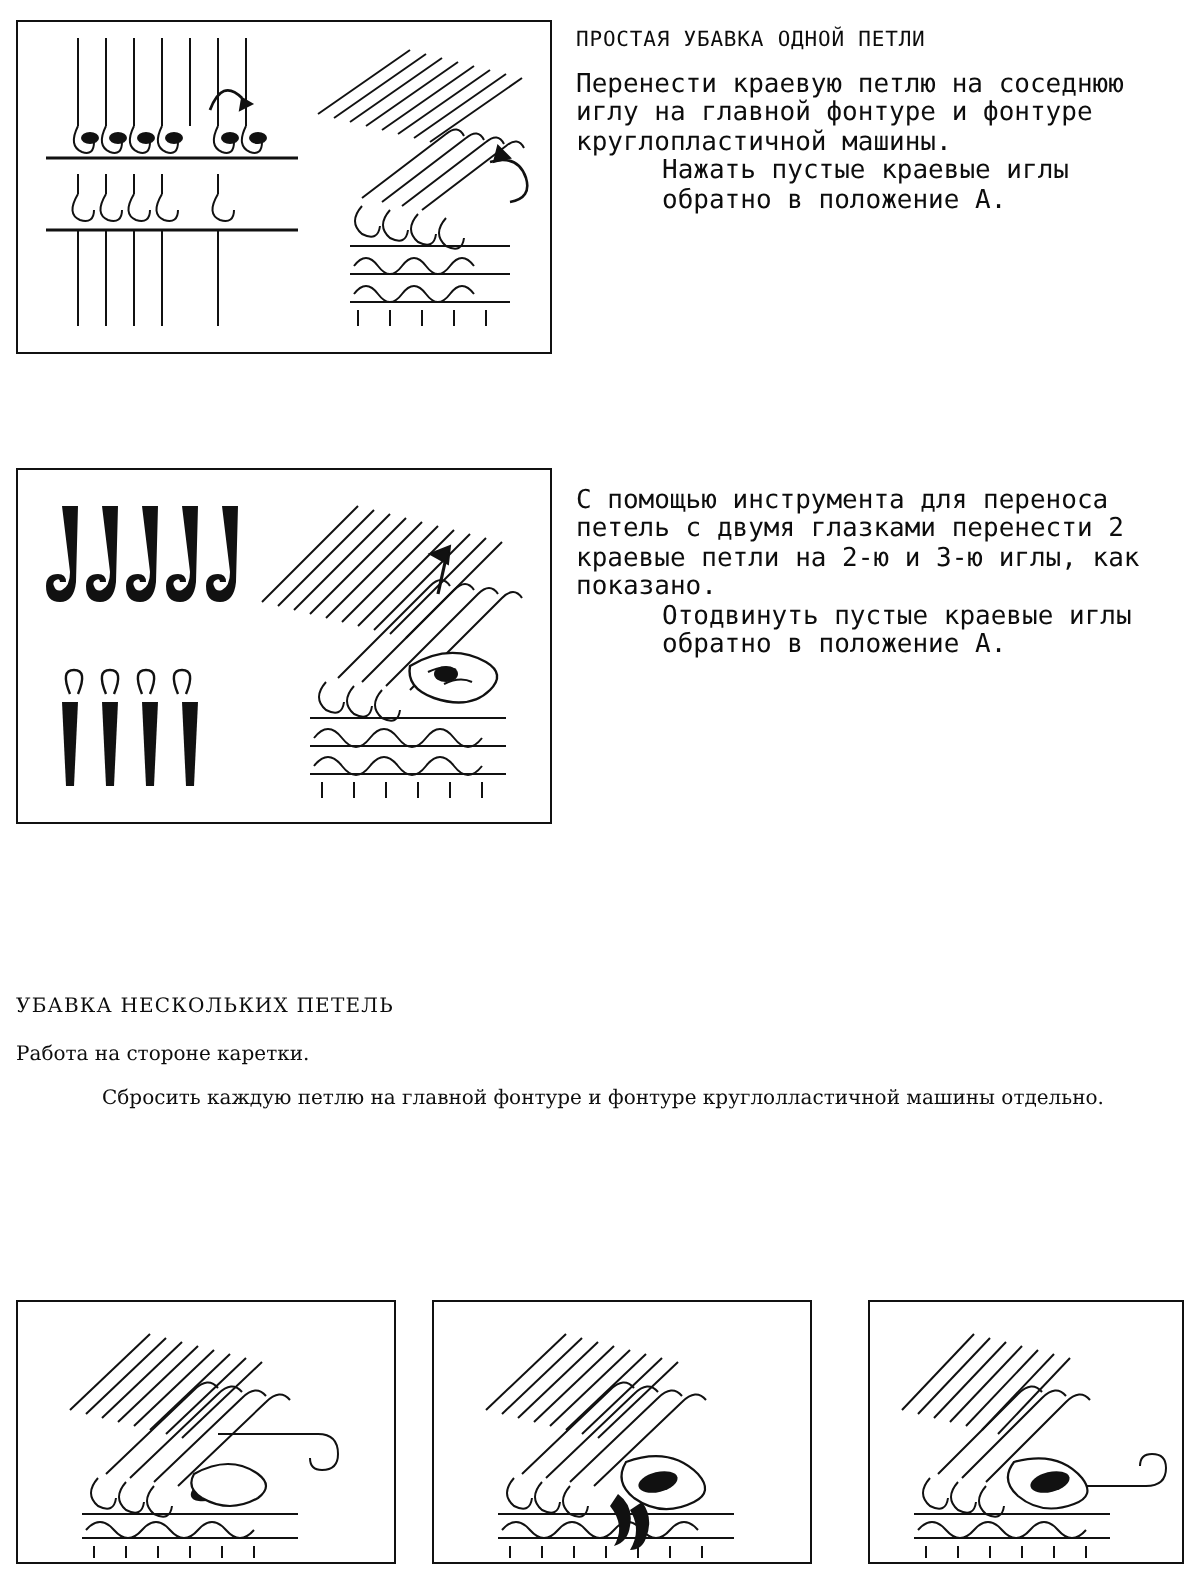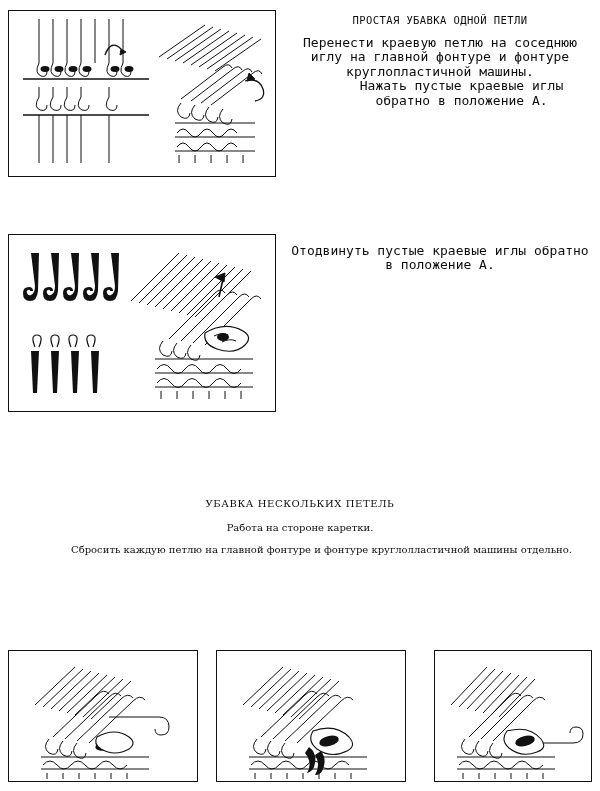--- a/index.html
+++ b/index.html
@@ -30,21 +30,20 @@
     overflow: hidden;
   }
   #fig1 { left: 8px;  top: 10px;  width: 268px; height: 167px; }
   #fig2 { left: 8px;  top: 234px; width: 268px; height: 178px; }
   #fig3 { left: 8px;  top: 650px; width: 190px; height: 132px; }
   #fig4 { left: 216px;top: 650px; width: 190px; height: 132px; }
   #fig5 { left: 434px;top: 650px; width: 158px; height: 132px; }
 
   .txt-block {
     position: absolute;
-    text-align: center;
   }
   #txt1 { left: 288px; top: 14px; width: 304px; }
   #txt2 { left: 288px; top: 244px; width: 304px; }
   #txt3 { left: 8px;   top: 498px; width: 584px; }
 
   .heading {
     font-family: "DejaVu Sans Mono", monospace;
     font-size: 10.5px;
     letter-spacing: 0.4px;
     color: #0d0d0d;
@@ -238,20 +237,21 @@
           <path d="M216 156 L216 164"></path>
           <path d="M232 156 L232 164"></path>
       </g>
       <g fill="#111">
         <ellipse cx="214" cy="102" rx="6" ry="4"></ellipse>
       </g>
     </svg>
   </div>
 
   <div class="txt-block" id="txt2">
+    <p class="para">С помощью инструмента для переноса петель с двумя глазками перенести 2 краевые петли на 2-ю и 3-ю иглы, как показано.</p>
     <p class="para">Отодвинуть пустые краевые иглы обратно в положение А.</p>
   </div>
 
   <div class="txt-block" id="txt3">
     <p class="heading serifish">УБАВКА НЕСКОЛЬКИХ ПЕТЕЛЬ</p>
     <p class="para serif">Работа на стороне каретки.</p>
     <p class="para serif">Сбросить каждую петлю на главной фонтуре и фонтуре круглолластичной машины отдельно.</p>
   </div>
 
   <div class="fig-box" id="fig3">

